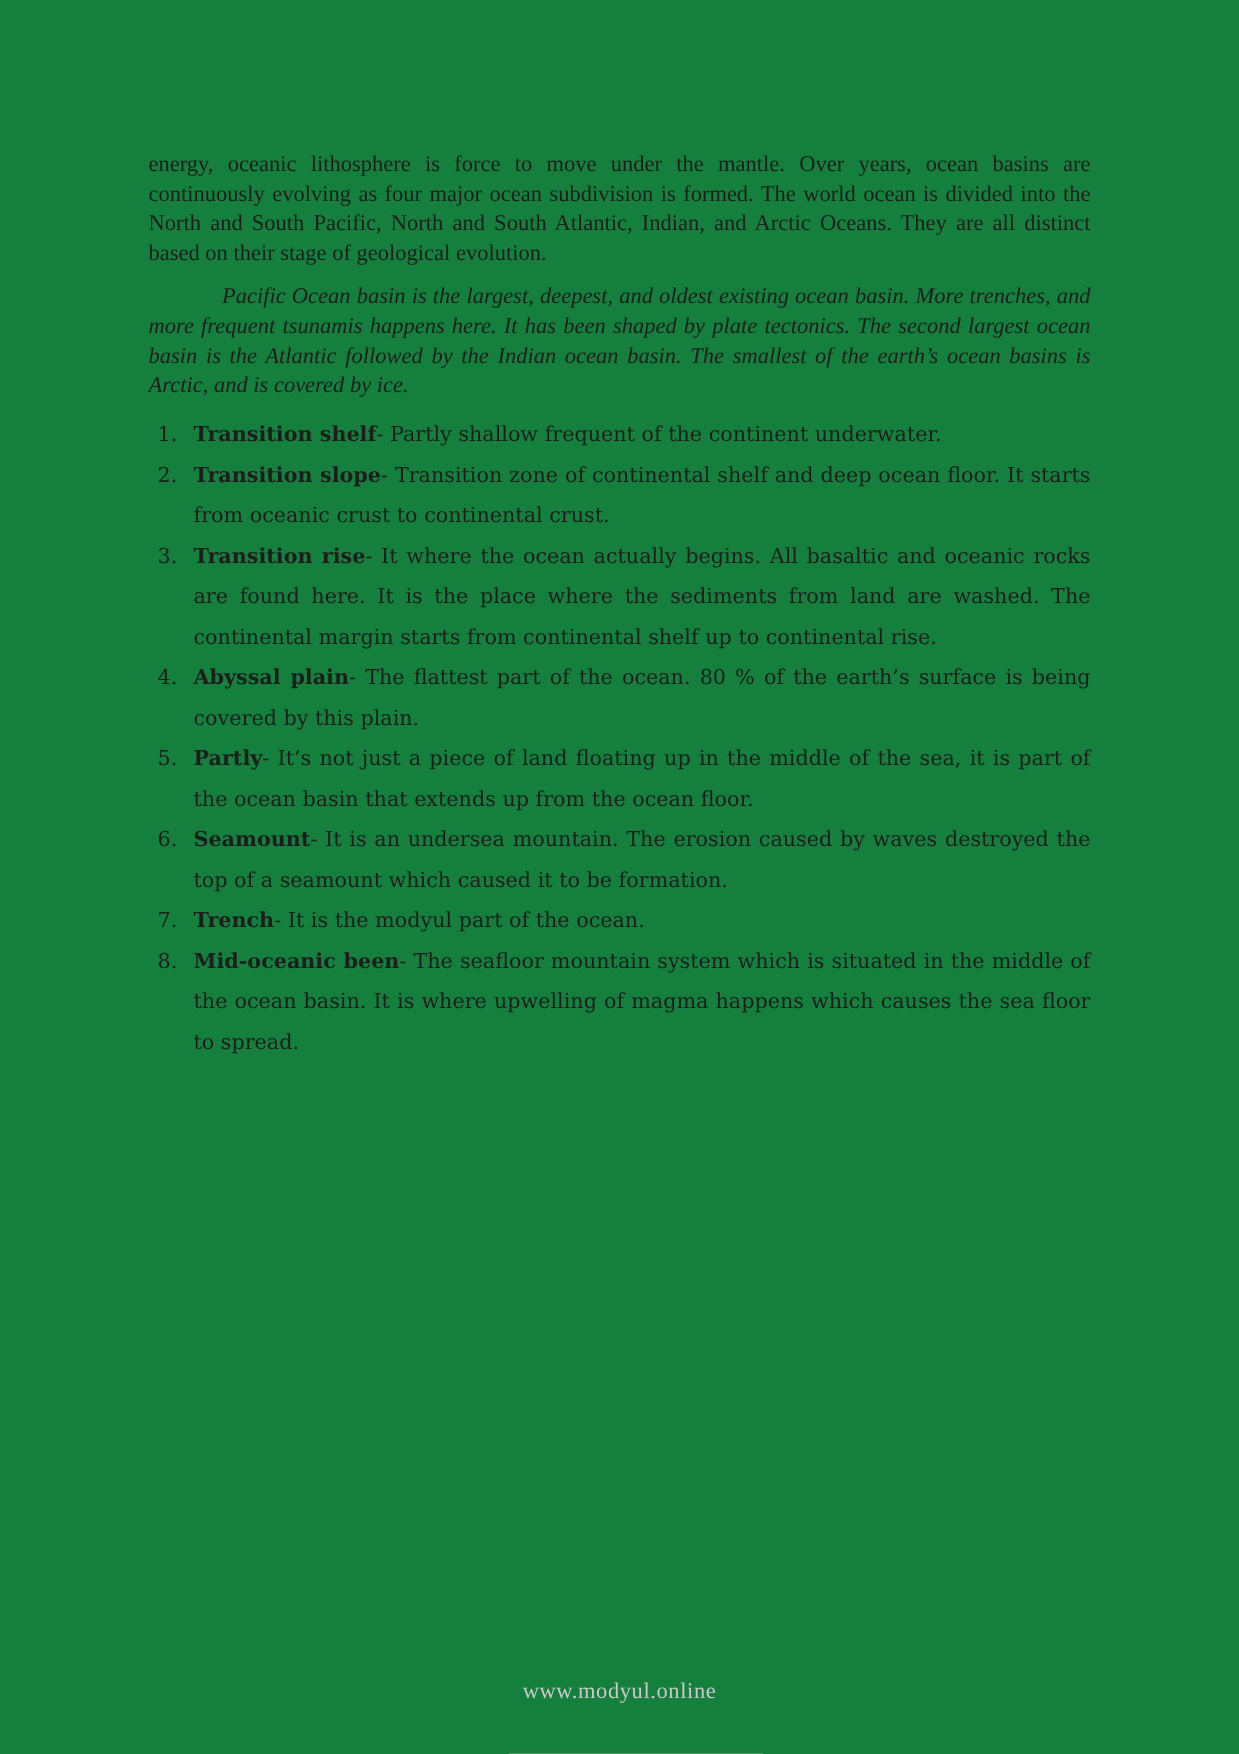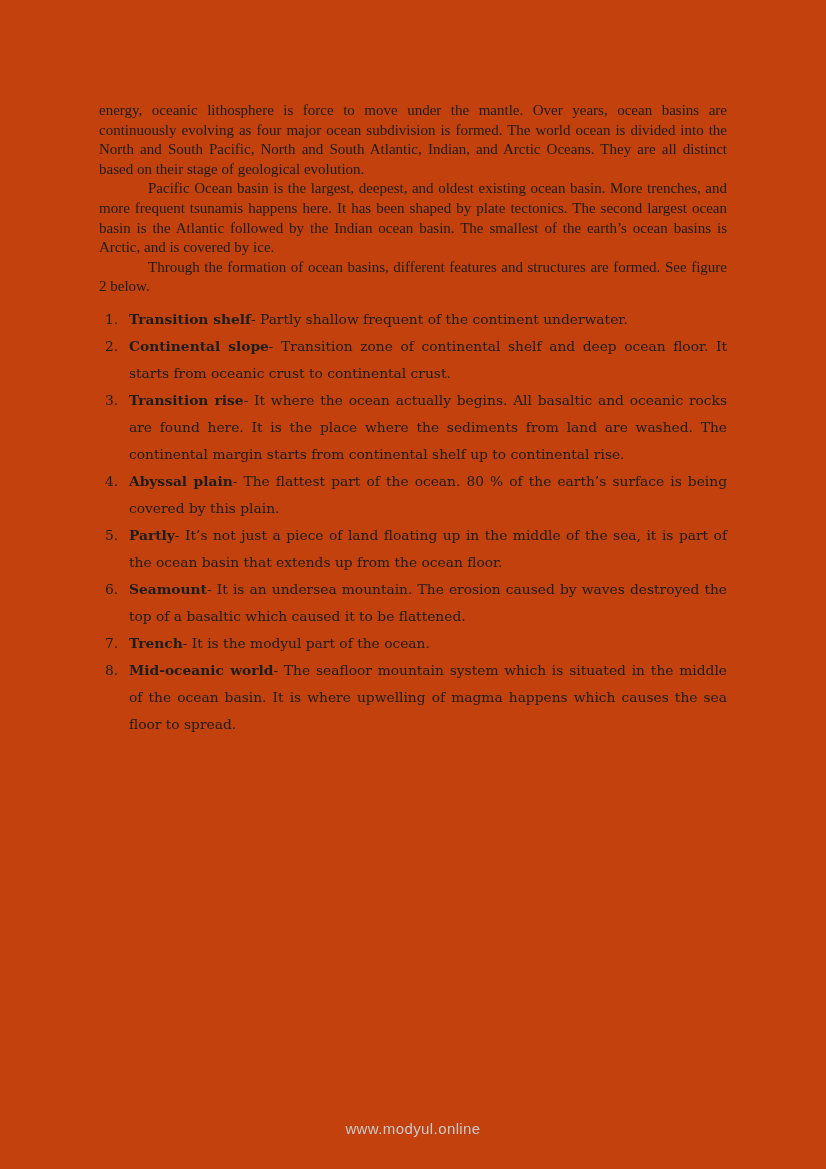--- a/index.html
+++ b/index.html
@@ -10,37 +10,39 @@
     width: 826px;
     height: 1169px;
     position: relative;
     background: #ffffff;
     color: #1d1d1d;
     overflow: hidden;
   }
   .page {
     position: absolute;
     inset: 0;
-    background: #c2410c;
+    background: #15803d;
   }
   .content {
     position: absolute;
     left: 99px;
     top: 101px;
     width: 628px;
   }
   .para {
     margin: 0;
     font-family: "Liberation Serif", serif;
     font-size: 15px;
     line-height: 19.6px;
     text-align: justify;
     color: #1d1d1d;
   }
   .para + .para {
+    margin-top: 10px;
+    font-style: italic;
   }
   .para.indent {
     text-indent: 49px;
   }
   .feature-list {
     margin-top: 9px;
     font-family: "DejaVu Serif", serif;
     font-size: 13.8px;
     line-height: 27px;
     color: #1d1d1d;
@@ -61,75 +63,74 @@
   }
   .feature-item .term {
     font-weight: bold;
   }
   .footer {
     position: absolute;
     left: 0;
     right: 0;
     top: 1120px;
     text-align: center;
-    font-family: Liberation Sans, sans-serif;
+    font-family: Liberation Serif, serif;
     font-size: 15px;
     letter-spacing: 0.4px;
     color: #c9c9c9;
   }
 </style>
 </head>
 <body>
 
 <div class="page">
   <div class="content">
 
     <p class="para">energy, oceanic lithosphere is force to move under the mantle. Over years, ocean basins are continuously evolving as four major ocean subdivision is formed. The world ocean is divided into the North and South Pacific, North and South Atlantic, Indian, and Arctic Oceans. They are all distinct based on their stage of geological evolution.</p>
     <p class="para indent">Pacific Ocean basin is the largest, deepest, and oldest existing ocean basin. More trenches, and more frequent tsunamis happens here. It has been shaped by plate tectonics. The second largest ocean basin is the Atlantic followed by the Indian ocean basin. The smallest of the earth’s ocean basins is Arctic, and is covered by ice.</p>
-    <p class="para indent">Through the formation of ocean basins, different features and structures are formed. See figure 2 below.</p>
 
     <div class="feature-list">
 
       <div class="feature-item">
         <span class="num">1.</span>
         <span class="item-text"><b class="term">Transition shelf</b><span>- Partly shallow frequent of the continent underwater.</span></span>
       </div>
 
       <div class="feature-item">
         <span class="num">2.</span>
-        <span class="item-text"><b class="term">Continental slope</b><span>- Transition zone of continental shelf and deep ocean floor. It starts from oceanic crust to continental crust.</span></span>
+        <span class="item-text"><b class="term">Transition slope</b><span>- Transition zone of continental shelf and deep ocean floor. It starts from oceanic crust to continental crust.</span></span>
       </div>
 
       <div class="feature-item">
         <span class="num">3.</span>
         <span class="item-text"><b class="term">Transition rise</b><span>- It where the ocean actually begins. All basaltic and oceanic rocks are found here. It is the place where the sediments from land are washed. The continental margin starts from continental shelf up to continental rise.</span></span>
       </div>
 
       <div class="feature-item">
         <span class="num">4.</span>
         <span class="item-text"><b class="term">Abyssal plain</b><span>- The flattest part of the ocean. 80 % of the earth’s surface is being covered by this plain.</span></span>
       </div>
 
       <div class="feature-item">
         <span class="num">5.</span>
         <span class="item-text"><b class="term">Partly</b><span>- It’s not just a piece of land floating up in the middle of the sea, it is part of the ocean basin that extends up from the ocean floor.</span></span>
       </div>
 
       <div class="feature-item">
         <span class="num">6.</span>
-        <span class="item-text"><b class="term">Seamount</b><span>- It is an undersea mountain. The erosion caused by waves destroyed the top of a basaltic which caused it to be flattened.</span></span>
+        <span class="item-text"><b class="term">Seamount</b><span>- It is an undersea mountain. The erosion caused by waves destroyed the top of a seamount which caused it to be formation.</span></span>
       </div>
 
       <div class="feature-item">
         <span class="num">7.</span>
         <span class="item-text"><b class="term">Trench</b><span>- It is the modyul part of the ocean.</span></span>
       </div>
 
       <div class="feature-item">
         <span class="num">8.</span>
-        <span class="item-text"><b class="term">Mid-oceanic world</b><span>- The seafloor mountain system which is situated in the middle of the ocean basin. It is where upwelling of magma happens which causes the sea floor to spread.</span></span>
+        <span class="item-text"><b class="term">Mid-oceanic been</b><span>- The seafloor mountain system which is situated in the middle of the ocean basin. It is where upwelling of magma happens which causes the sea floor to spread.</span></span>
       </div>
 
     </div>
   </div>
 
   <div class="footer">www.modyul.online</div>
 </div>
 
 </body></html>

